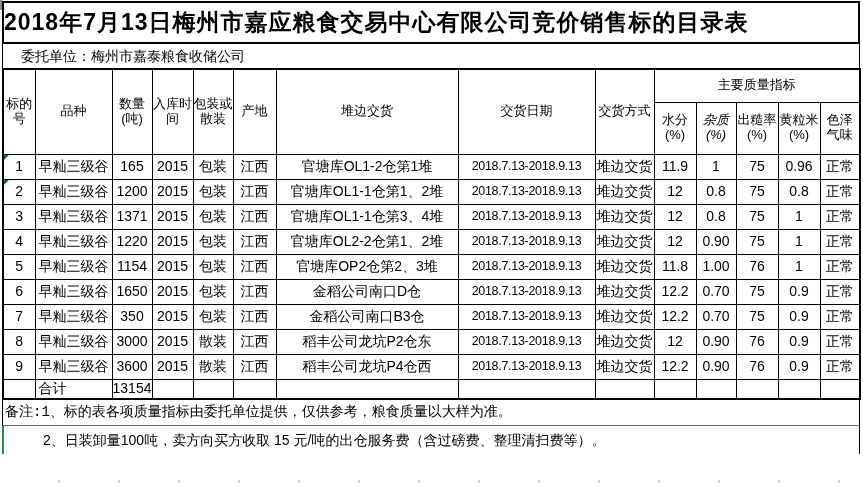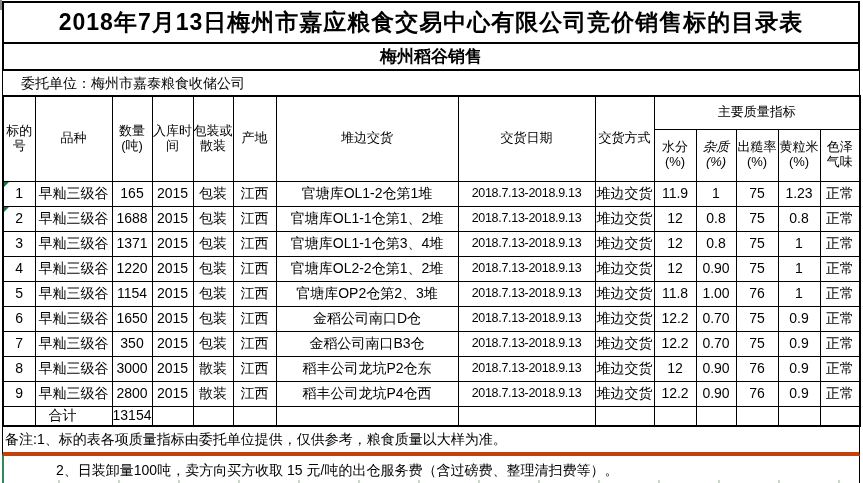--- a/index.html
+++ b/index.html
@@ -5,21 +5,21 @@
   html,body{margin:0;padding:0;background:#ffffff;}
   body{
     width:863px;height:483px;overflow:hidden;position:relative;
     font-family:"Liberation Sans", sans-serif;color:#000;
     -webkit-font-smoothing:none;
   }
   .sheet{position:absolute;left:2px;top:1px;width:858px;}
 
   .title-box{
     border:2px solid #000;height:39px;line-height:39px;
-    text-align:center;font-size:23px;font-weight:bold;letter-spacing:1px;
+    font-size:23px;font-weight:bold;letter-spacing:1px;
   }
   .subtitle-box{
     border:2px solid #000;border-top:none;height:25px;line-height:25px;
     text-align:center;font-size:17px;font-weight:bold;
   }
   .consignor-row{
     height:24px;line-height:24px;font-size:14px;text-align:left;
     border-left:1px solid #000;border-right:1px solid #000;padding-left:18px;
   }
 
@@ -32,46 +32,45 @@
   table{border:2px solid #000;}
   thead th{font-size:13px;}
   tbody td{height:24px;white-space:nowrap;}
   td.c-date{font-size:12.5px;letter-spacing:-0.3px;}
   td.c-no{position:relative;}
   td.flagged::before{
     content:"";position:absolute;top:0;left:0;width:0;height:0;
     border-top:5px solid #1e7145;border-right:5px solid transparent;
   }
   tr.total-row td{height:18px;}
-  td.t-label{text-align:left;padding-left:13px;}
+  td.t-label{text-align:left;padding-left:3px;}
 
   .note-row{
     border-left:1px solid #000;border-right:1px solid #000;
     font-size:14px;text-align:left;white-space:pre;
   }
-  .note-1{height:25px;line-height:25px;padding-left:2px;border-bottom:4px solid #c2410c;}
-  .note-2{height:28px;line-height:28px;padding-left:52px;border-left:2px solid #2e8b57;}
+  .note-1{height:25px;line-height:25px;padding-left:2px;border-bottom:1px solid #c2410c;font-family:Liberation Mono, monospace;}
+  .note-2{height:28px;line-height:28px;padding-left:39px;border-left:2px solid #2e8b57;}
   .grid-ticks{
     position:absolute;left:0;bottom:0;width:863px;height:3px;
     background:repeating-linear-gradient(90deg,
       transparent 0 58px, #bccfbc 58px 60px);
     opacity:.8;
   }
   .top-artifact{position:absolute;left:0;top:0;width:2px;height:10px;background:#888;}
 </style>
 </head>
 <body>
 
 <div class="top-artifact"></div>
 
 <div class="sheet">
 
   <div class="title-box">2018年7月13日梅州市嘉应粮食交易中心有限公司竞价销售标的目录表</div>
 
-  <div class="subtitle-box">梅州稻谷销售</div>
 
   <div class="consignor-row">委托单位：梅州市嘉泰粮食收储公司</div>
 
   <table>
     <colgroup>
       <col style="width:32px">
         <col style="width:77px">
         <col style="width:40px">
       <col style="width:41px">
         <col style="width:40px">
@@ -113,27 +112,27 @@
           <td>165</td>
           <td>2015</td>
           <td>包装</td>
           <td>江西</td>
           <td>官塘库OL1-2仓第1堆</td>
           <td class="c-date">2018.7.13-2018.9.13</td>
           <td>堆边交货</td>
           <td>11.9</td>
           <td>1</td>
           <td>75</td>
-          <td>1.23</td>
+          <td>0.96</td>
           <td>正常</td>
         </tr>
         <tr>
           <td class="c-no flagged">2</td>
           <td>早籼三级谷</td>
-          <td>1688</td>
+          <td>1200</td>
           <td>2015</td>
           <td>包装</td>
           <td>江西</td>
           <td>官塘库OL1-1仓第1、2堆</td>
           <td class="c-date">2018.7.13-2018.9.13</td>
           <td>堆边交货</td>
           <td>12</td>
           <td>0.8</td>
           <td>75</td>
           <td>0.8</td>
@@ -231,21 +230,21 @@
           <td>堆边交货</td>
           <td>12</td>
           <td>0.90</td>
           <td>76</td>
           <td>0.9</td>
           <td>正常</td>
         </tr>
         <tr>
           <td class="c-no">9</td>
           <td>早籼三级谷</td>
-          <td>2800</td>
+          <td>3600</td>
           <td>2015</td>
           <td>散装</td>
           <td>江西</td>
           <td>稻丰公司龙坑P4仓西</td>
           <td class="c-date">2018.7.13-2018.9.13</td>
           <td>堆边交货</td>
           <td>12.2</td>
           <td>0.90</td>
           <td>76</td>
           <td>0.9</td>

